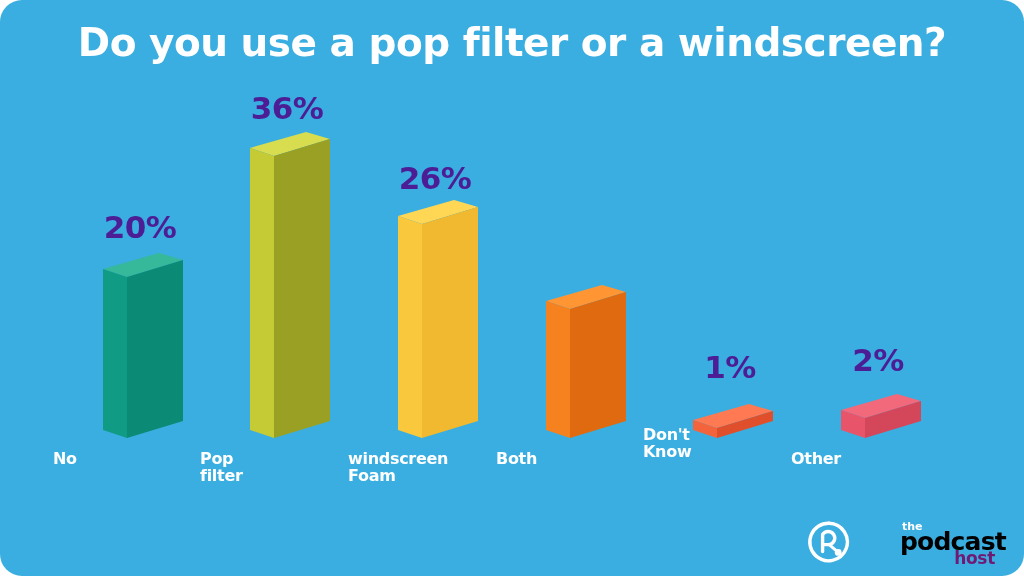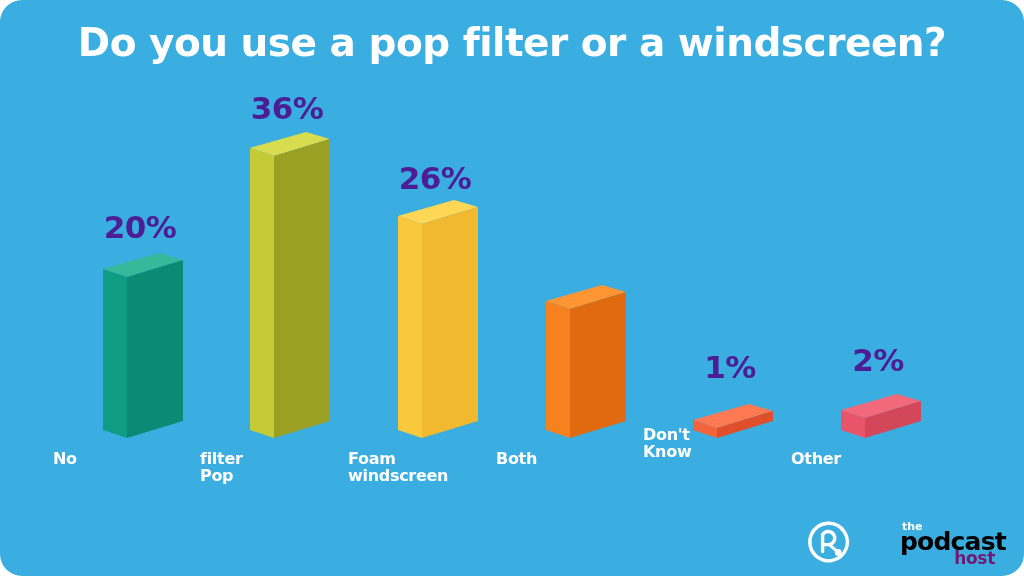--- a/index.html
+++ b/index.html
@@ -157,37 +157,37 @@
     <div class="bar-group" style="left:212px; height:576px;">
       <div class="bar-value" style="top:93px;">36%</div>
       <div class="bar-3d" style="left:38px; width:80px; bottom:138px; height:306px;">
         <svg viewBox="0 0 80 306" preserveAspectRatio="none">
           <polygon points="0,16 56,0 80,7 24,24" fill="#d7dd4e"></polygon>
           <polygon points="0,16 24,24 24,306 0,298" fill="#c4cb35"></polygon>
           <polygon points="24,24 80,7 80,289 24,306" fill="#9aa024"></polygon>
         </svg>
       </div>
       <div class="bar-label" style="top:450px;">
+        <div>Pop</div>
         <div>filter</div>
-        <div>Pop</div>
       </div>
     </div>
 
     <div class="bar-group" style="left:360px; height:576px;">
       <div class="bar-value" style="top:163px;">26%</div>
       <div class="bar-3d" style="left:38px; width:80px; bottom:138px; height:238px;">
         <svg viewBox="0 0 80 238" preserveAspectRatio="none">
           <polygon points="0,16 56,0 80,7 24,24" fill="#ffd755"></polygon>
           <polygon points="0,16 24,24 24,238 0,230" fill="#fac83c"></polygon>
           <polygon points="24,24 80,7 80,221 24,238" fill="#f0b92f"></polygon>
         </svg>
       </div>
       <div class="bar-label" style="top:450px;">
+        <div>windscreen</div>
         <div>Foam</div>
-        <div>windscreen</div>
       </div>
     </div>
 
     <div class="bar-group" style="left:508px; height:576px;">
       <div class="bar-3d" style="left:38px; width:80px; bottom:138px; height:153px;">
         <svg viewBox="0 0 80 153" preserveAspectRatio="none">
           <polygon points="0,16 56,0 80,7 24,24" fill="#ff9633"></polygon>
           <polygon points="0,16 24,24 24,153 0,145" fill="#f5821f"></polygon>
           <polygon points="24,24 80,7 80,136 24,153" fill="#e06a10"></polygon>
         </svg>

